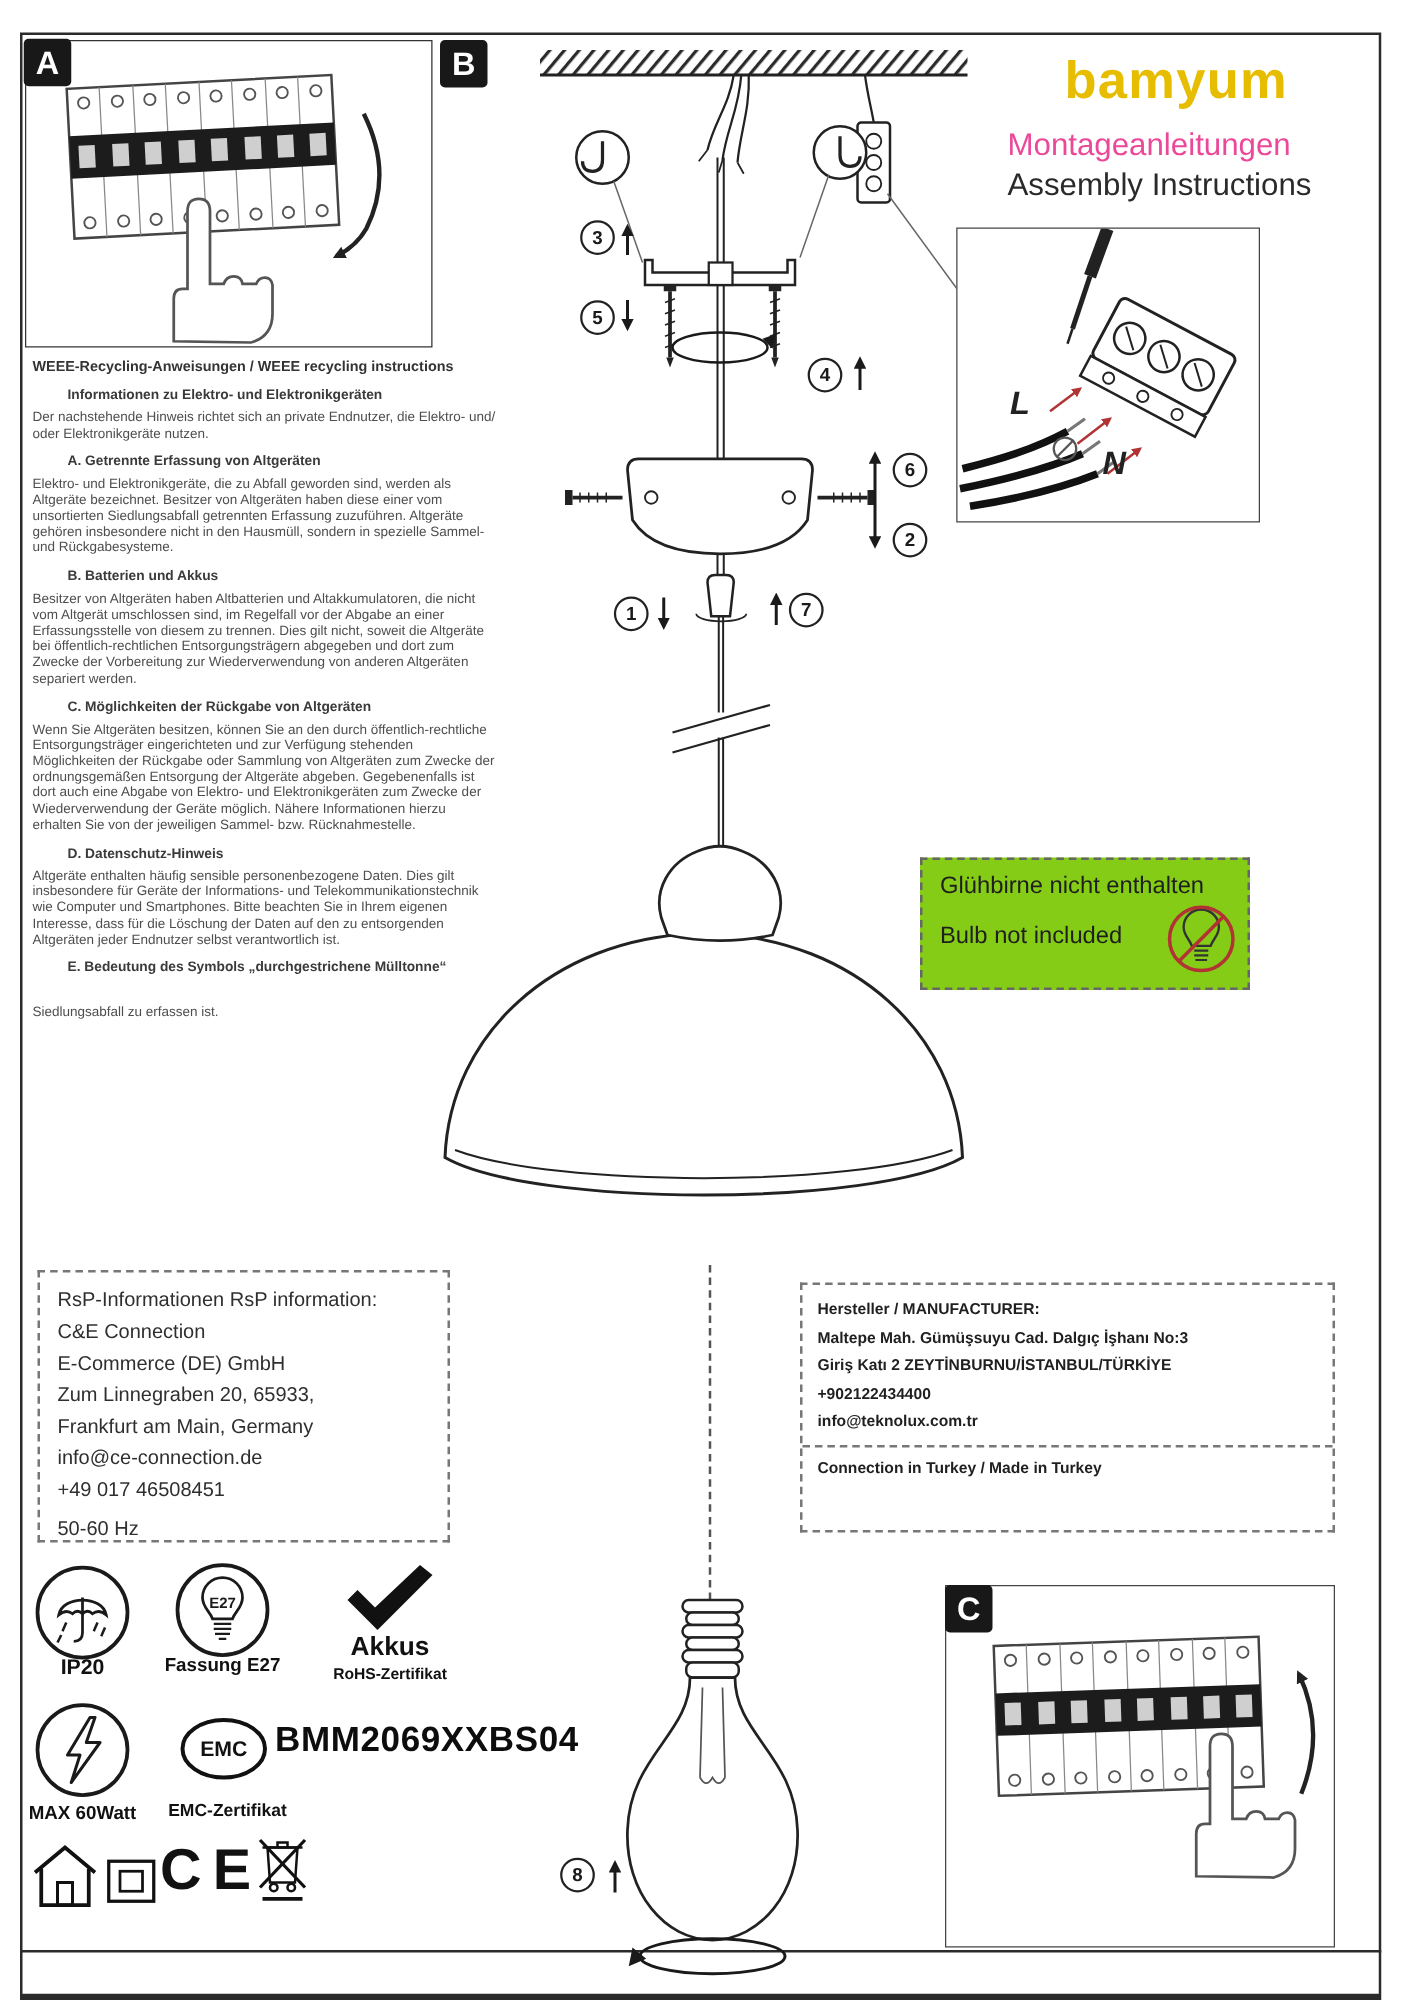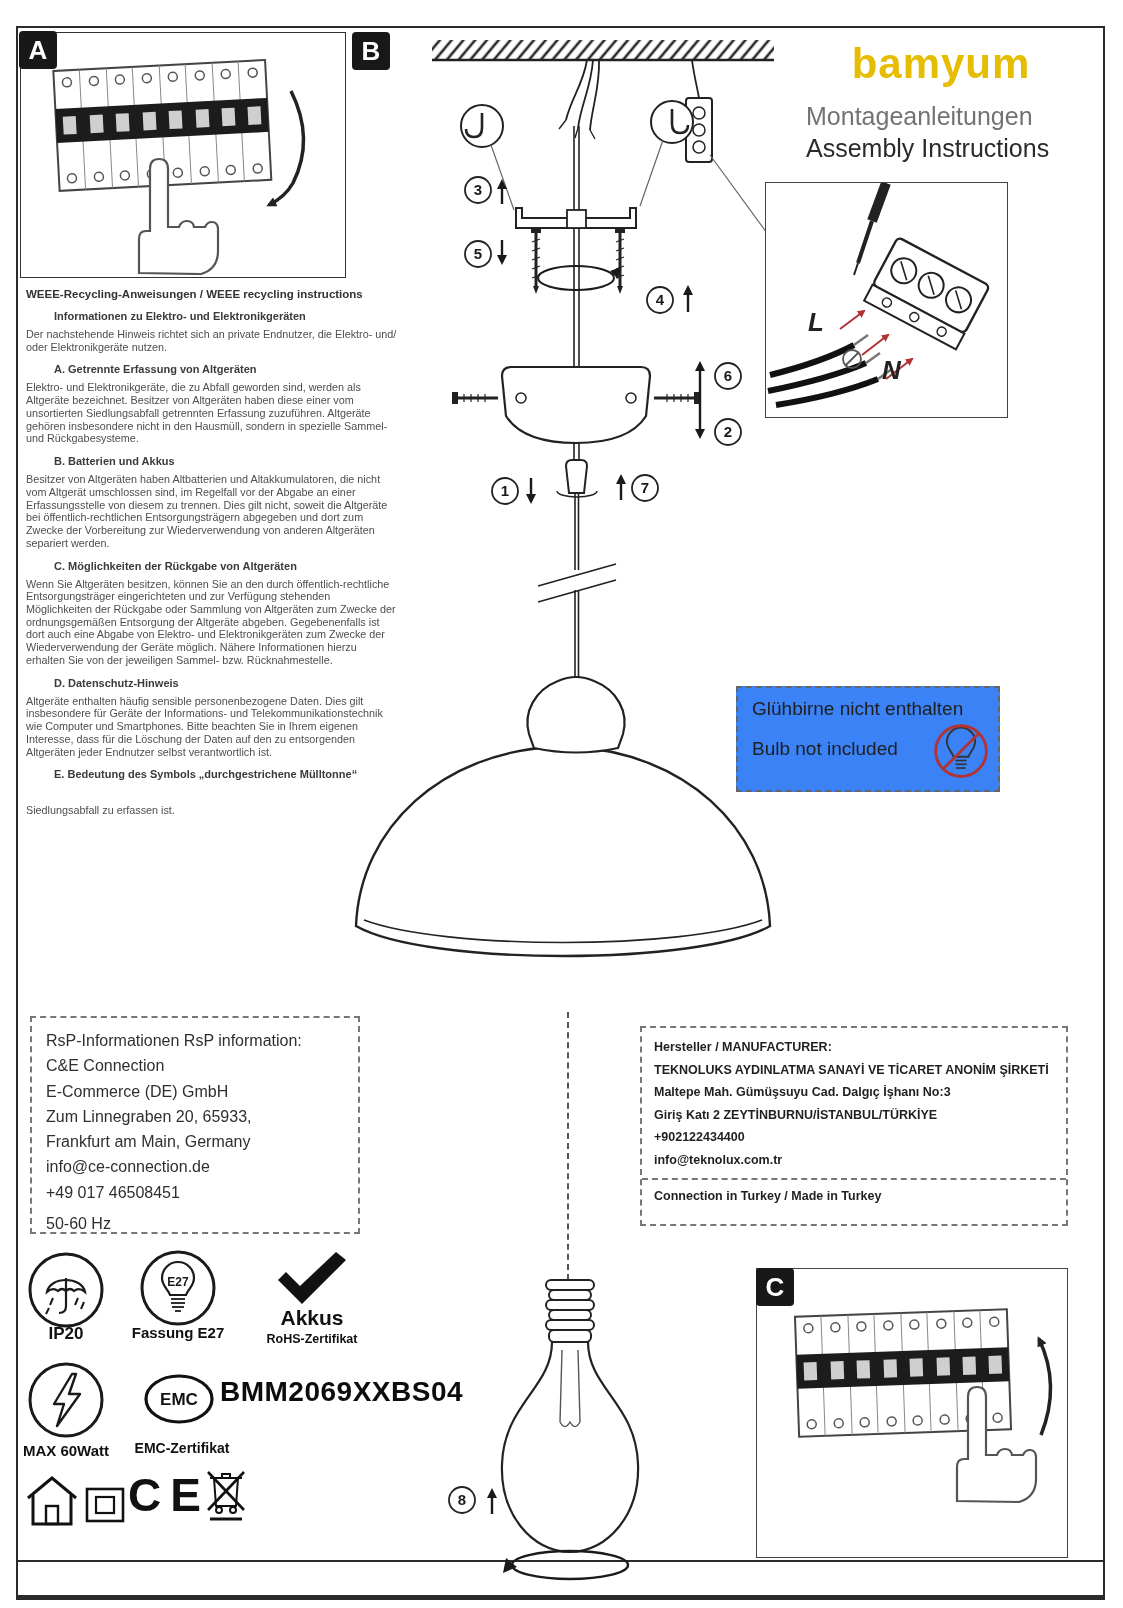--- a/index.html
+++ b/index.html
@@ -8,27 +8,27 @@
   .abs { position:absolute; }
   .frame { left:16px; top:26px; width:1089px; height:1574px; border:2px solid #2b2b2b; border-bottom-width:5px; }
   .rule2 { left:16px; top:1560px; width:1089px; height:2px; background:#2b2b2b; }
   .corner { width:38px; height:38px; background:#181818; color:#fff; font-size:26px; font-weight:bold;
             display:flex; align-items:center; justify-content:center; border-radius:4px; z-index:5; }
   .box-a { left:20px; top:32px; width:326px; height:246px; border:1.5px solid #333; background:#fff; }
   .box-c { left:756px; top:1268px; width:312px; height:290px; border:1.5px solid #444; background:#fff; }
   .inset { left:765px; top:182px; width:243px; height:236px; border:1.5px solid #444; background:#fff; }
   .brand { left:806px; top:40px; width:270px; text-align:center; font-size:42px; font-weight:bold;
            letter-spacing:1px; color:#e6bd00; }
-  .title-de { left:806px; top:102px; width:270px; font-size:25px; color:#737373; }
+  .title-de { left:806px; top:102px; width:270px; font-size:25px; color:#ec4899; }
   .title-en { left:806px; top:134px; width:270px; font-size:25px; color:#2a2a2a; }
   .weee { left:26px; top:288px; width:372px; color:#4e4e4e; }
   .w-head { font-weight:bold; font-size:11.5px; color:#333; margin-bottom:10px; }
   .w-sub  { font-weight:bold; font-size:11px; color:#3a3a3a; margin:10px 0 6px;padding-left:28px; }
   .w-p    { font-size:10.8px; line-height:1.18; margin:0; }
-  .bulbnote { left:736px; top:686px; width:264px; height:106px; border:2px dashed #666; background:#3b82f6; }
+  .bulbnote { left:736px; top:686px; width:264px; height:106px; border:2px dashed #666; background:#84cc16; }
   .bn1 { position:absolute; left:14px; top:10px; font-size:19px; color:#1f1f1f; }
   .bn2 { position:absolute; left:14px; top:50px; font-size:19px; color:#1f1f1f; }
   .bn-icon { position:absolute; right:8px; bottom:6px; }
   .rsp { left:30px; top:1016px; width:330px; height:218px; border:2px dashed #777; background:#fff;
          padding:10px 14px; font-size:16px; color:#2f2f2f; line-height:1.58; }
   .rsp .freq { margin-top:6px; }
   .manuf { left:640px; top:1026px; width:428px; height:200px; border:2px dashed #777; background:#fff;
            padding:8px 12px; font-size:12.5px; font-weight:bold; color:#1f1f1f; line-height:1.8; }
   .manuf div { white-space:nowrap; overflow:hidden; }
   .manuf-divider { border-top:2px dashed #777; margin:7px -12px 5px; }
@@ -352,21 +352,20 @@
   <div>E-Commerce (DE) GmbH</div>
   <div>Zum Linnegraben 20, 65933,</div>
   <div>Frankfurt am Main, Germany</div>
   <div interactable="false">info@ce-connection.de</div>
   <div>+49 017 46508451</div>
   <div class="freq">50-60 Hz</div>
 </div>
 
 <div class="abs manuf">
   <div>Hersteller / MANUFACTURER:</div>
-  <div>TEKNOLUKS AYDINLATMA SANAYİ VE TİCARET ANONİM ŞİRKETİ</div>
   <div>Maltepe Mah. Gümüşsuyu Cad. Dalgıç İşhanı No:3</div>
   <div>Giriş Katı 2 ZEYTİNBURNU/İSTANBUL/TÜRKİYE</div>
   <div>+902122434400</div>
   <div>info@teknolux.com.tr</div>
   <div class="manuf-divider"></div>
   <div>Connection in Turkey / Made in Turkey</div>
 </div>
 
 <svg class="abs" style="left:26px;top:1250px" width="80" height="80" viewBox="0 0 80 80">
   <circle cx="40" cy="40" r="36" fill="none" stroke="#1a1a1a" stroke-width="3"></circle>

